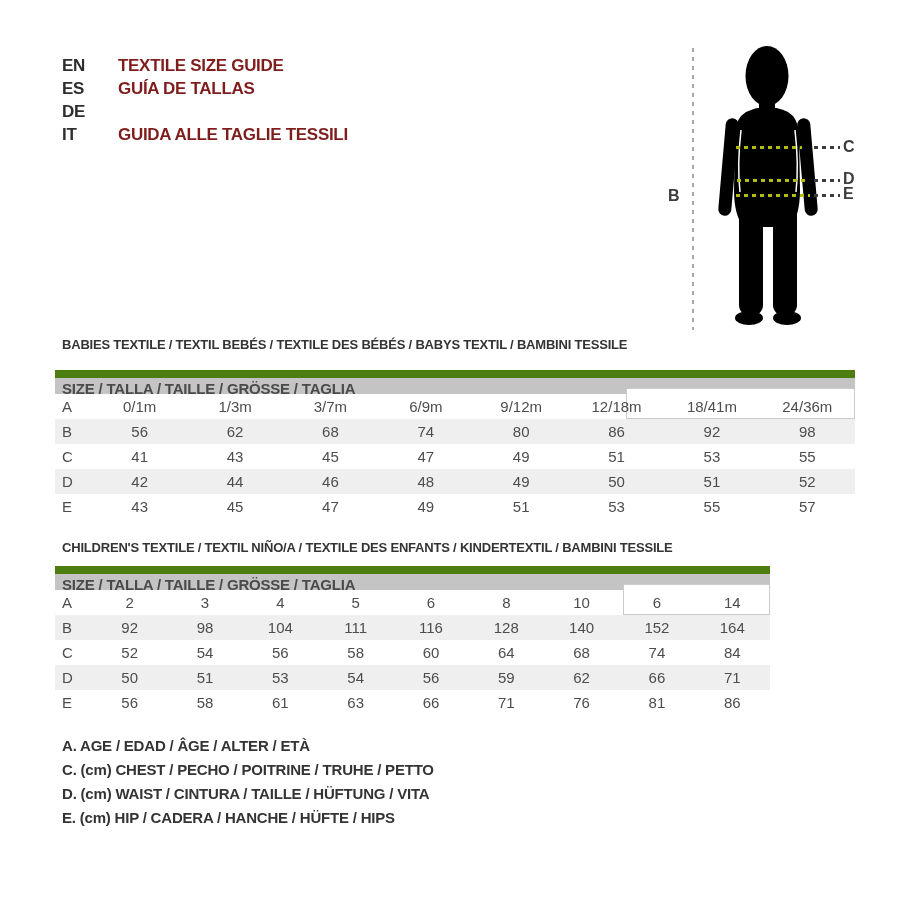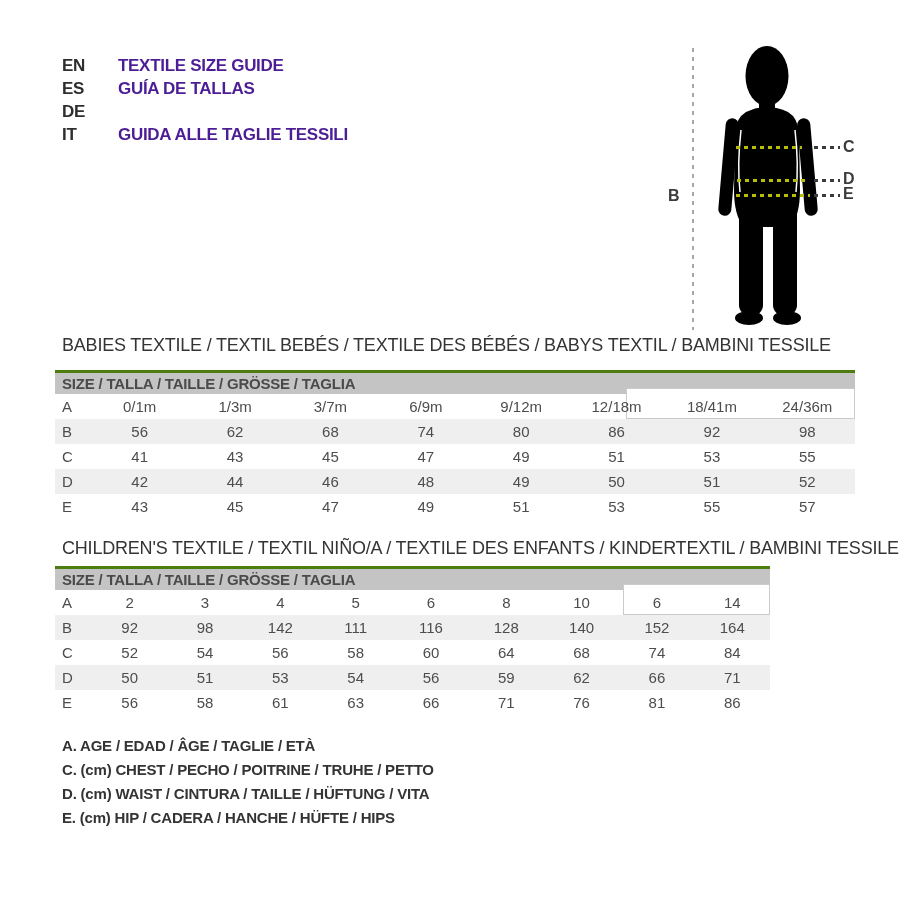--- a/index.html
+++ b/index.html
@@ -5,45 +5,45 @@
   html,body { margin:0; padding:0; background:#fff; }
   .page {
     position:relative; width:900px; height:900px; background:#ffffff;
     font-family:"Liberation Sans", sans-serif; overflow:hidden;
   }
 
   
   .lang-block { position:absolute; left:62px; top:54px; }
   .lang-row { display:flex; height:23px; line-height:23px; }
   .lang-code { width:56px; font-weight:bold; font-size:17px; color:#2e2e2e; letter-spacing:-0.3px; }
-  .lang-title { font-weight:bold; font-size:17px; color:#4c1d95; letter-spacing:-0.3px; white-space:nowrap; }
+  .lang-title { font-weight:bold; font-size:17px; color:#7f1d1d; letter-spacing:-0.3px; white-space:nowrap; }
 
   
   .silhouette { position:absolute; left:712px; top:40px; width:112px; height:292px; }
   .vdash {
     position:absolute; left:692px; top:48px; width:2px; height:282px;
     background:repeating-linear-gradient(180deg, #a8a8a8 0 4px, transparent 4px 9px);
   }
   .dash-olive { position:absolute; height:3px;
     background:repeating-linear-gradient(90deg, #b6bd0b 0 4px, transparent 4px 8px); z-index:3; }
   .dash-dark { position:absolute; height:3px;
     background:repeating-linear-gradient(90deg, #3c3c3c 0 4px, transparent 4px 8px); z-index:3; }
   .measure-label { position:absolute; font-weight:bold; font-size:16px; color:#3c3c3c; line-height:16px; }
 
   
   .table-block { position:absolute; left:55px; }
   .babies-block { top:336px; width:800px; }
   .children-block { top:539px; width:715px; }
-  .table-title { padding-left:7px; font-weight:normal; font-size:18px; line-height:18px;
+  .table-title { padding-left:7px; font-weight:bold; font-size:13px; line-height:18px;
     color:#343434; letter-spacing:-0.2px; white-space:nowrap; }
   .babies-block .table-title { margin-bottom:16px; }
   .children-block .table-title { margin-bottom:9px; }
   .table-header {
     height:24px; line-height:21px; box-sizing:border-box;
-    background:#c4c4c4; border-top:3px solid #4d7c0f;
+    background:#c4c4c4; border-top:8px solid #4d7c0f;
     padding-left:7px; font-weight:bold; font-size:15px; color:#4a4a4a; letter-spacing:-0.2px;
   }
   .trow { display:flex; height:25px; line-height:25px; font-size:15px; color:#4d4d4d; }
   .trow.stripe { background:#efefef; }
   .cell-label { flex:0 0 30px; padding-left:7px; position:relative; z-index:2; }
   .cell-value { flex:1 1 0; text-align:center; position:relative; z-index:2; }
 
   
   .highlight-box { position:absolute; background:#ffffff; border:1px solid #cbcbcb;
     box-sizing:border-box; z-index:1; }
@@ -185,21 +185,21 @@
           <span class="cell-value">6</span>
           <span class="cell-value">8</span>
           <span class="cell-value">10</span>
           <span class="cell-value">6</span>
           <span class="cell-value">14</span>
         </div>
         <div class="trow stripe">
           <span class="cell-label">B</span>
           <span class="cell-value">92</span>
           <span class="cell-value">98</span>
-          <span class="cell-value">142</span>
+          <span class="cell-value">104</span>
           <span class="cell-value">111</span>
           <span class="cell-value">116</span>
           <span class="cell-value">128</span>
           <span class="cell-value">140</span>
           <span class="cell-value">152</span>
           <span class="cell-value">164</span>
         </div>
         <div class="trow">
           <span class="cell-label">C</span>
           <span class="cell-value">52</span>
@@ -234,19 +234,19 @@
           <span class="cell-value">71</span>
           <span class="cell-value">76</span>
           <span class="cell-value">81</span>
           <span class="cell-value">86</span>
         </div>
       </div>
   </div>
   <div class="highlight-box children-highlight"></div>
 
   <div class="legend-block">
-      <div class="legend-line">A. AGE / EDAD / ÂGE / TAGLIE / ETÀ</div>
+      <div class="legend-line">A. AGE / EDAD / ÂGE / ALTER / ETÀ</div>
       <div class="legend-line">C. (cm) CHEST / PECHO / POITRINE / TRUHE / PETTO</div>
       <div class="legend-line">D. (cm) WAIST / CINTURA / TAILLE / HÜFTUNG / VITA</div>
       <div class="legend-line">E. (cm) HIP / CADERA / HANCHE / HÜFTE / HIPS</div>
     </div>
 
 </div>
 
 </body></html>

